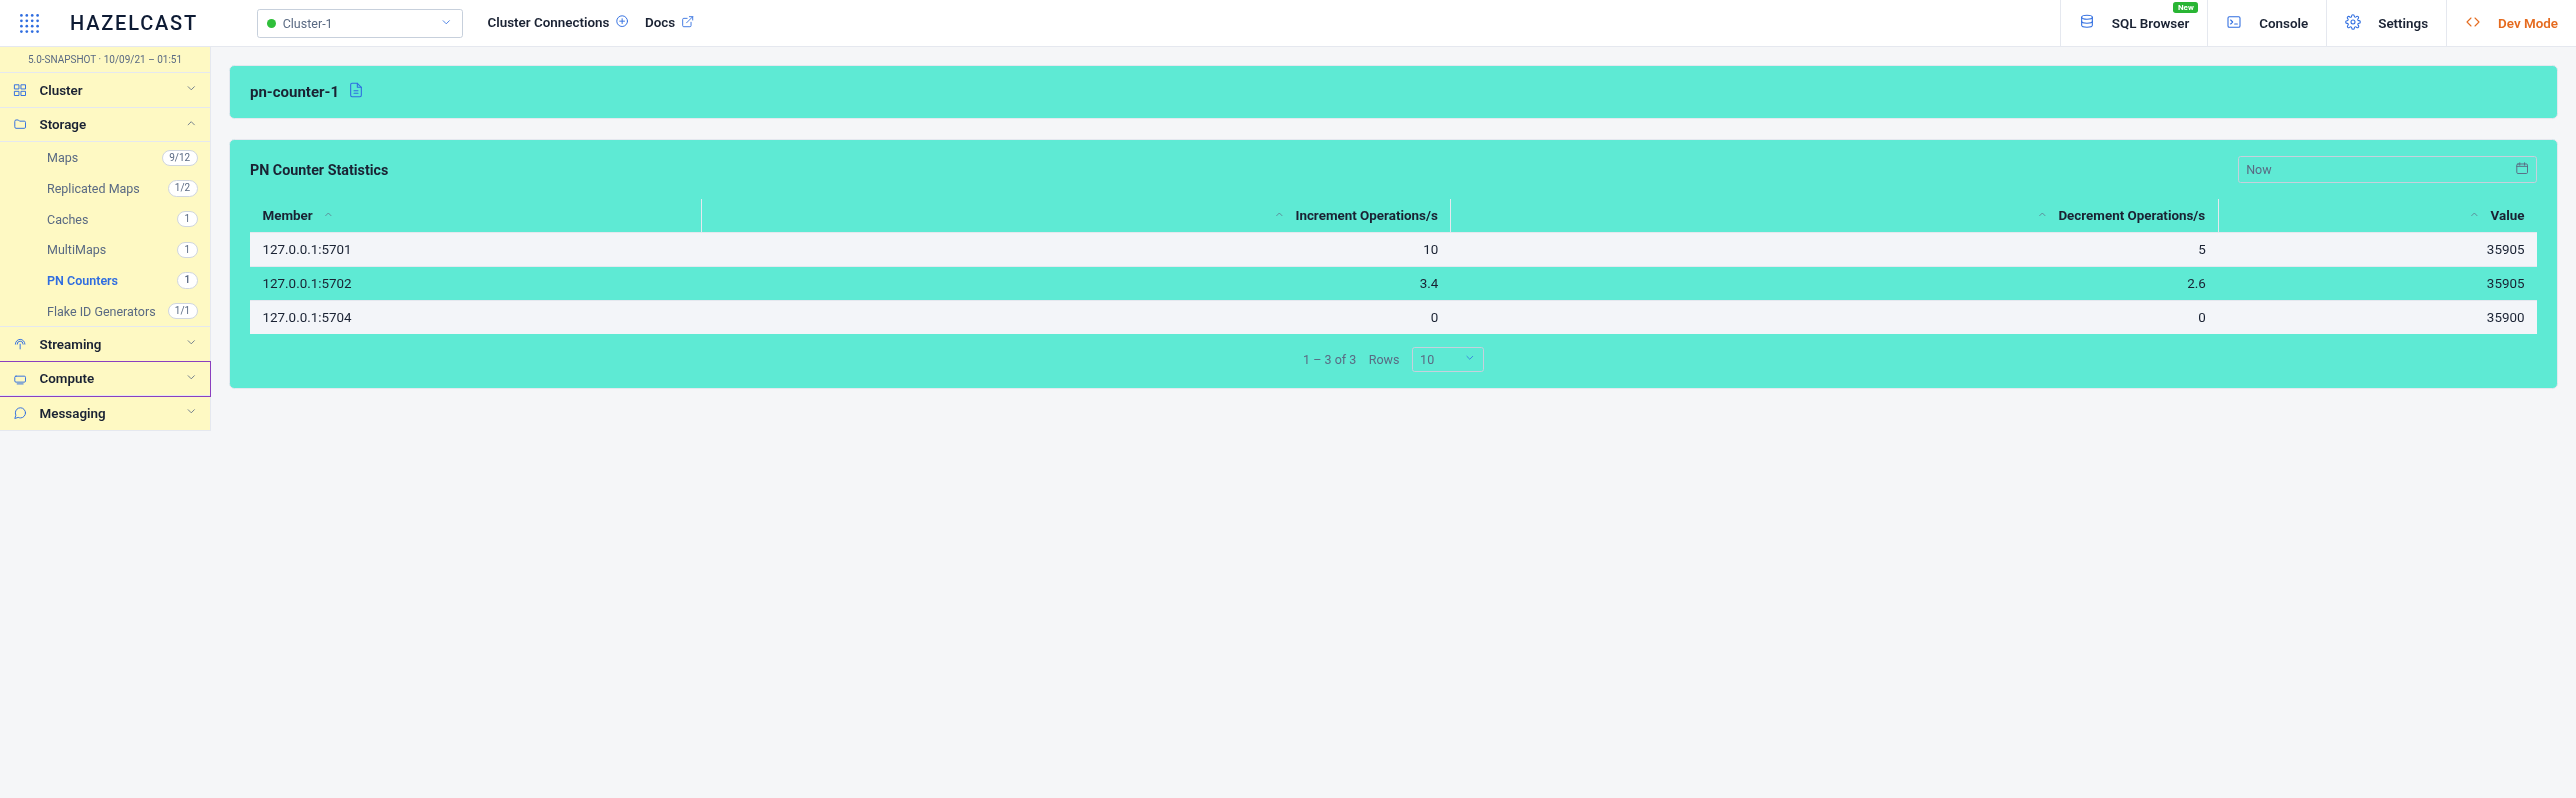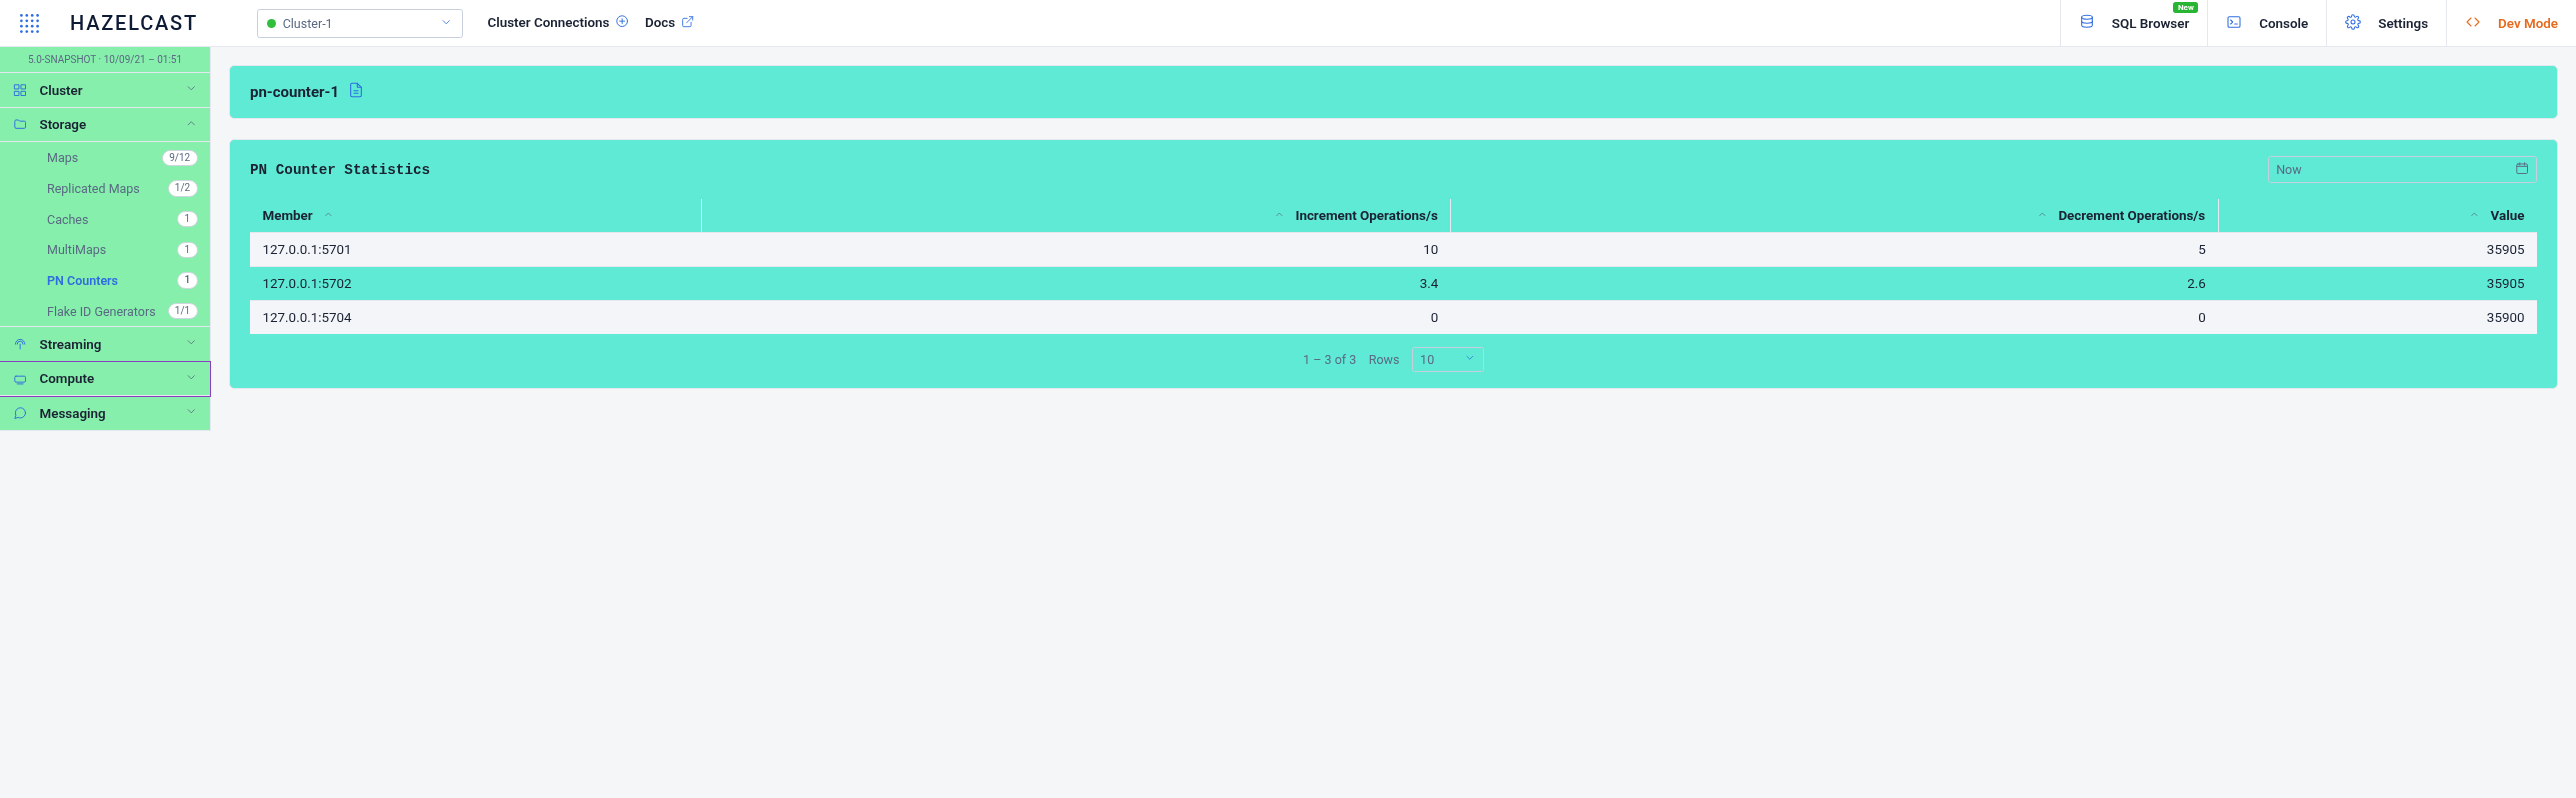--- a/index.html
+++ b/index.html
@@ -24,37 +24,37 @@
 .top-links { display: flex; align-items: center; gap: 16px; margin-left: 25px; font-size: 13.4px; color: var(--text); font-weight: 600; }
 .top-link { display:flex; align-items:center; gap:5.4px; cursor:pointer; }
 .spacer { flex: 1; }
 .right-tools { display: flex; align-items: stretch; height: 47px; }
 .tool-btn { display: flex; align-items: center; gap: 17px; padding: 0 18px; border-left: 0.9px solid var(--border); font-size: 13.4px; font-weight: 600; color: var(--text); cursor: pointer; position: relative; }
 .tool-btn.dev { color: var(--accent); }
 .badge-new { position: absolute; top: 2.7px; right: 9px; background: #29b534; color: #fff; font-size: 8px; padding: 0.9px 4.5px; border-radius: 2.7px; font-weight: 700; }
 
 
 .layout { display: flex; }
-.sidebar { width: 211px; background: #86efac; border-right: 0.9px solid var(--border); }
+.sidebar { width: 211px; background: #fef9c3; border-right: 0.9px solid var(--border); }
 .version-line { text-align: center; font-size: 10px; color: var(--muted); padding: 7.2px 0; }
 .nav-group-header { display: flex; align-items: center; gap: 11px; padding: 9px 12.5px; font-size: 13.4px; font-weight: 600; color: var(--text); border-top: 0.9px solid var(--border); border-bottom: 0.9px solid var(--border); cursor: pointer; }
 .nav-group-header .chev { margin-left: auto; }
 .nav-group-header .icn { width: 16px; display:flex; justify-content:center; }
 .nav-group-header.highlight { outline: 1.8px solid #8a3fbf; outline-offset: -0.9px; }
 .nav-item { display: flex; align-items: center; padding: 7.2px 12.5px 7.2px 47px; font-size: 12.5px; color: var(--muted); cursor: pointer; }
 .nav-item.active { color: var(--brand); font-weight: 600; }
 .nav-badge { margin-left: auto; background: #fff; border: 0.9px solid #d0d6df; border-radius: 9px; font-size: 10px; color: var(--muted); padding: 0 6.3px; line-height: 14.3px; }
 
 
 .content { flex: 1; padding: 18px; }
 .card { background: #5eead4; border: 0.9px solid var(--border); border-radius: 5.4px; padding: 16px 20px; margin-bottom: 20px; }
 .title-row { display: flex; align-items: center; gap: 9px; font-size: 15px; font-weight: 700; color: var(--text); }
 .section-head { display: flex; align-items: center; justify-content: space-between; margin-bottom: 16px; }
-.section-title { font-size: 14.3px; font-weight: 700; color: var(--text); font-family: Liberation Mono, monospace; }
-.time-picker { display: flex; align-items: center; justify-content: space-between; width: 269px; height: 27px; border: 0.9px solid #c7d0dc; border-radius: 2.7px; padding: 0 7.2px; font-size: 12.5px; color: var(--muted); cursor: pointer; }
+.section-title { font-size: 14.3px; font-weight: 700; color: var(--text); }
+.time-picker { display: flex; align-items: center; justify-content: space-between; width: 299px; height: 27px; border: 0.9px solid #c7d0dc; border-radius: 2.7px; padding: 0 7.2px; font-size: 12.5px; color: var(--muted); cursor: pointer; }
 
 table.stats { width: 100%; border-collapse: collapse; }
 table.stats th { text-align: left; font-size: 13.4px; font-weight: 700; color: var(--text); padding: 9px 12.5px; border-left: 0.9px solid var(--border); }
 table.stats th:first-child { border-left: none; }
 table.stats th.num { text-align: right; }
 table.stats td { font-size: 13.4px; color: var(--text); padding: 9px 12.5px; }
 table.stats td.num { text-align: right; }
 table.stats tbody tr:nth-child(odd) { background: #f3f5f9; }
 table.stats tbody tr { border-top: 0.9px solid var(--border); }
 .col-sort { margin-left: 7.2px; color: var(--muted); }

